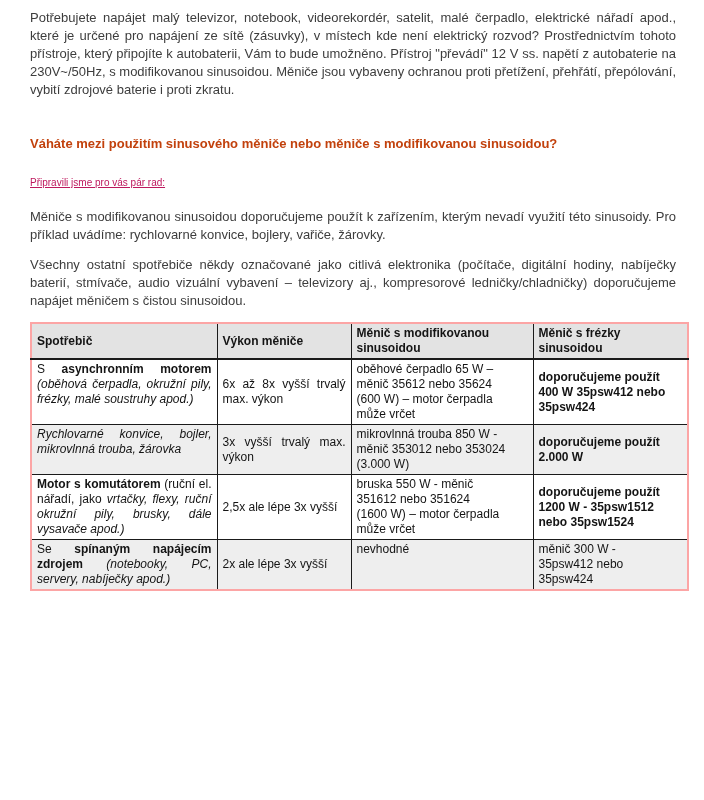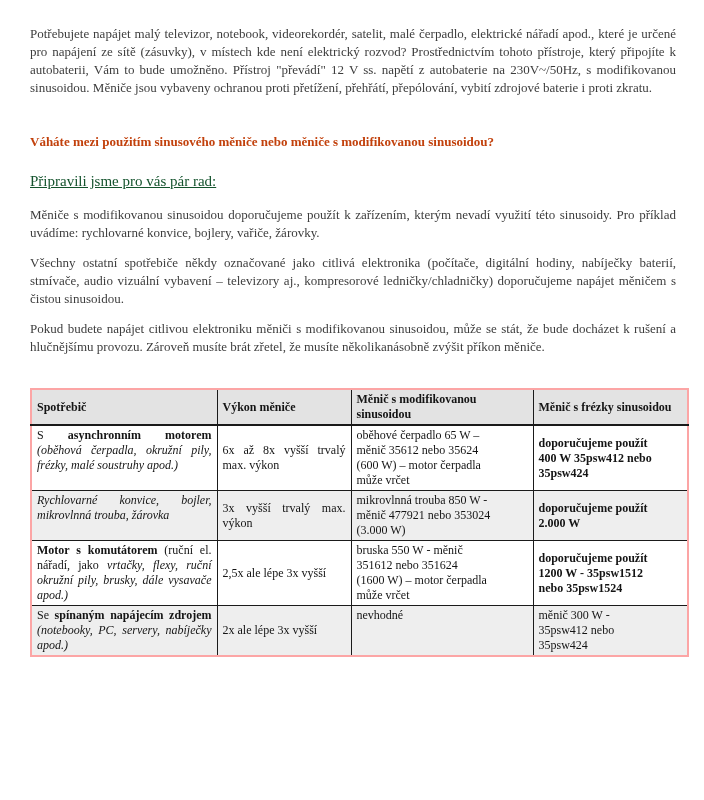--- a/index.html
+++ b/index.html
@@ -1,45 +1,45 @@
 <!DOCTYPE html>
 <html lang="cs"><head>
 <meta charset="utf-8">
 <style>
   * { margin: 0; padding: 0; box-sizing: border-box; }
   html, body { background: #ffffff; }
   .page {
     width: 704px;
     height: 800px;
     background: #ffffff;
-    padding: 25px 28px 0 30px;
+    padding: 9px 28px 0 30px;
     overflow: hidden;
-    font-family: Liberation Serif, serif;
+    font-family: Liberation Sans, sans-serif;
     color: #3d3d3d;
   }
   .para {
     font-size: 13px;
     line-height: 18px;
     text-align: justify;
     color: #3d3d3d;
     margin-bottom: 12px;
   }
   .para-intro { margin-bottom: 36px; }
   .heading-question {
     font-size: 13px;
     line-height: 18px;
     font-weight: bold;
     color: #c2410c;
     margin-bottom: 21px;
   }
   .heading-leadin {
-    font-size: 15px;
+    font-size: 10px;
     line-height: 18px;
     text-decoration: underline;
-    color: #14532d;
+    color: #be185d;
     margin-bottom: 16px;
   }
   .para-last { margin-bottom: 32px; }
 
   table.comparison {
     border-collapse: collapse;
     table-layout: fixed;
     width: 657px;
     border: 2px solid #fca5a5;
     font-size: 12px;
@@ -83,21 +83,20 @@
   <p class="para para-intro">Potřebujete napájet malý televizor, notebook, videorekordér, satelit, malé čerpadlo, elektrické nářadí apod., které je určené pro napájení ze sítě (zásuvky), v místech kde není elektrický rozvod? Prostřednictvím tohoto přístroje, který připojíte k autobaterii, Vám to bude umožněno. Přístroj "převádí" 12 V ss. napětí z autobaterie na 230V~/50Hz, s modifikovanou sinusoidou. Měniče jsou vybaveny ochranou proti přetížení, přehřátí, přepólování, vybití zdrojové baterie i proti zkratu.</p>
 
   <p class="heading-question">Váháte mezi použitím sinusového měniče nebo měniče s modifikovanou sinusoidou?</p>
 
   <p class="heading-leadin">Připravili jsme pro vás pár rad:</p>
 
   <p class="para">Měniče s modifikovanou sinusoidou doporučujeme použít k zařízením, kterým nevadí využití této sinusoidy. Pro příklad uvádíme: rychlovarné konvice, bojlery, vařiče, žárovky.</p>
 
   <p class="para">Všechny ostatní spotřebiče někdy označované jako citlivá elektronika (počítače, digitální hodiny, nabíječky baterií, stmívače, audio vizuální vybavení – televizory aj., kompresorové ledničky/chladničky) doporučujeme napájet měničem s čistou sinusoidou.</p>
 
-  <p class="para para-last">Pokud budete napájet citlivou elektroniku měniči s modifikovanou sinusoidou, může se stát, že bude docházet k rušení a hlučnějšímu provozu. Zároveň musíte brát zřetel, že musíte několikanásobně zvýšit příkon měniče.</p>
 
   <table class="comparison">
     <colgroup>
       <col class="c1">
         <col class="c2">
         <col class="c3">
         <col class="c4">
     </colgroup>
     <thead>
       <tr>
@@ -116,21 +115,21 @@
 (600 W) – motor čerpadla
 může vrčet</td>
         <td class="col-pure"><span class="seg-bold">doporučujeme použít
 400 W 35psw412 nebo
 35psw424</span></td>
       </tr>
       <tr class="r-short shaded">
         <td class="col-appliance"><span class="seg-italic">Rychlovarné konvice, bojler, mikrovlnná trouba, žárovka</span></td>
         <td class="col-power">3x vyšší trvalý max. výkon</td>
         <td class="col-modified">mikrovlnná trouba 850 W -
-měnič 477921 nebo 353024
+měnič 353012 nebo 353024
 (3.000 W)</td>
         <td class="col-pure"><span class="seg-bold">doporučujeme použít
 2.000 W</span></td>
       </tr>
       <tr class="r-tall">
         <td class="col-appliance"><span class="seg-bold">Motor s komutátorem </span><span class="seg-regular">(ruční el. nářadí, jako </span><span class="seg-italic">vrtačky, flexy, ruční okružní pily, brusky, dále vysavače apod.)</span></td>
         <td class="col-power">2,5x ale lépe 3x vyšší</td>
         <td class="col-modified">bruska 550 W - měnič
 351612 nebo 351624
 (1600 W) – motor čerpadla

